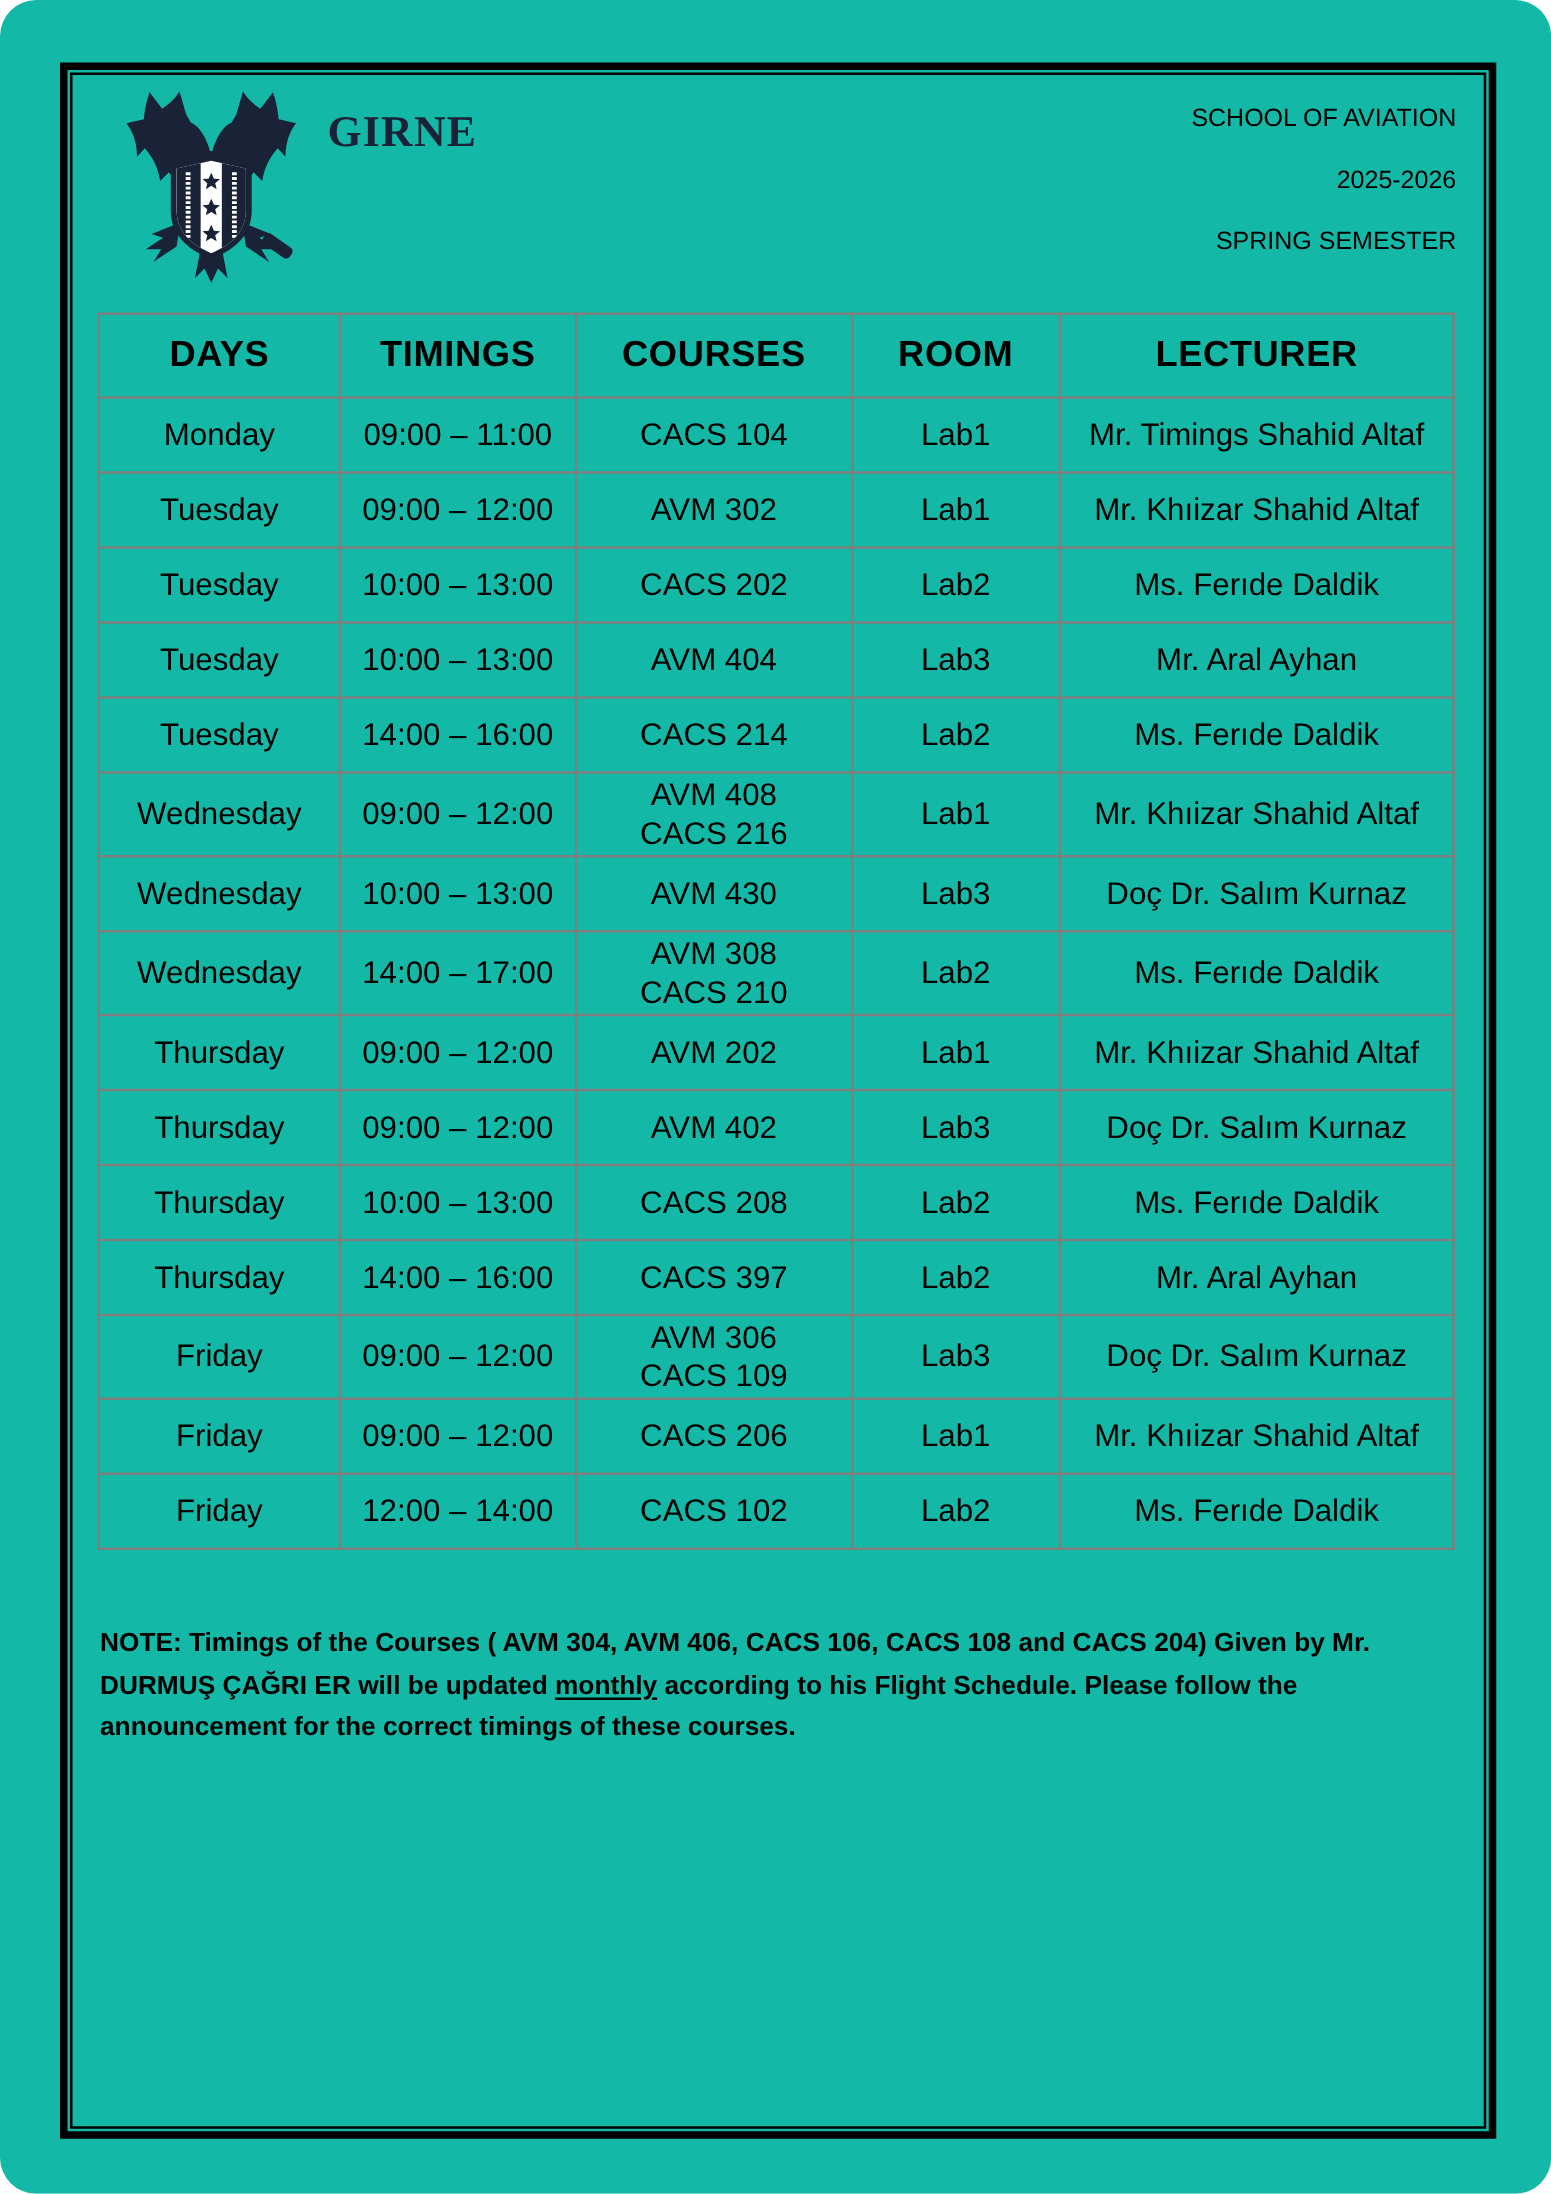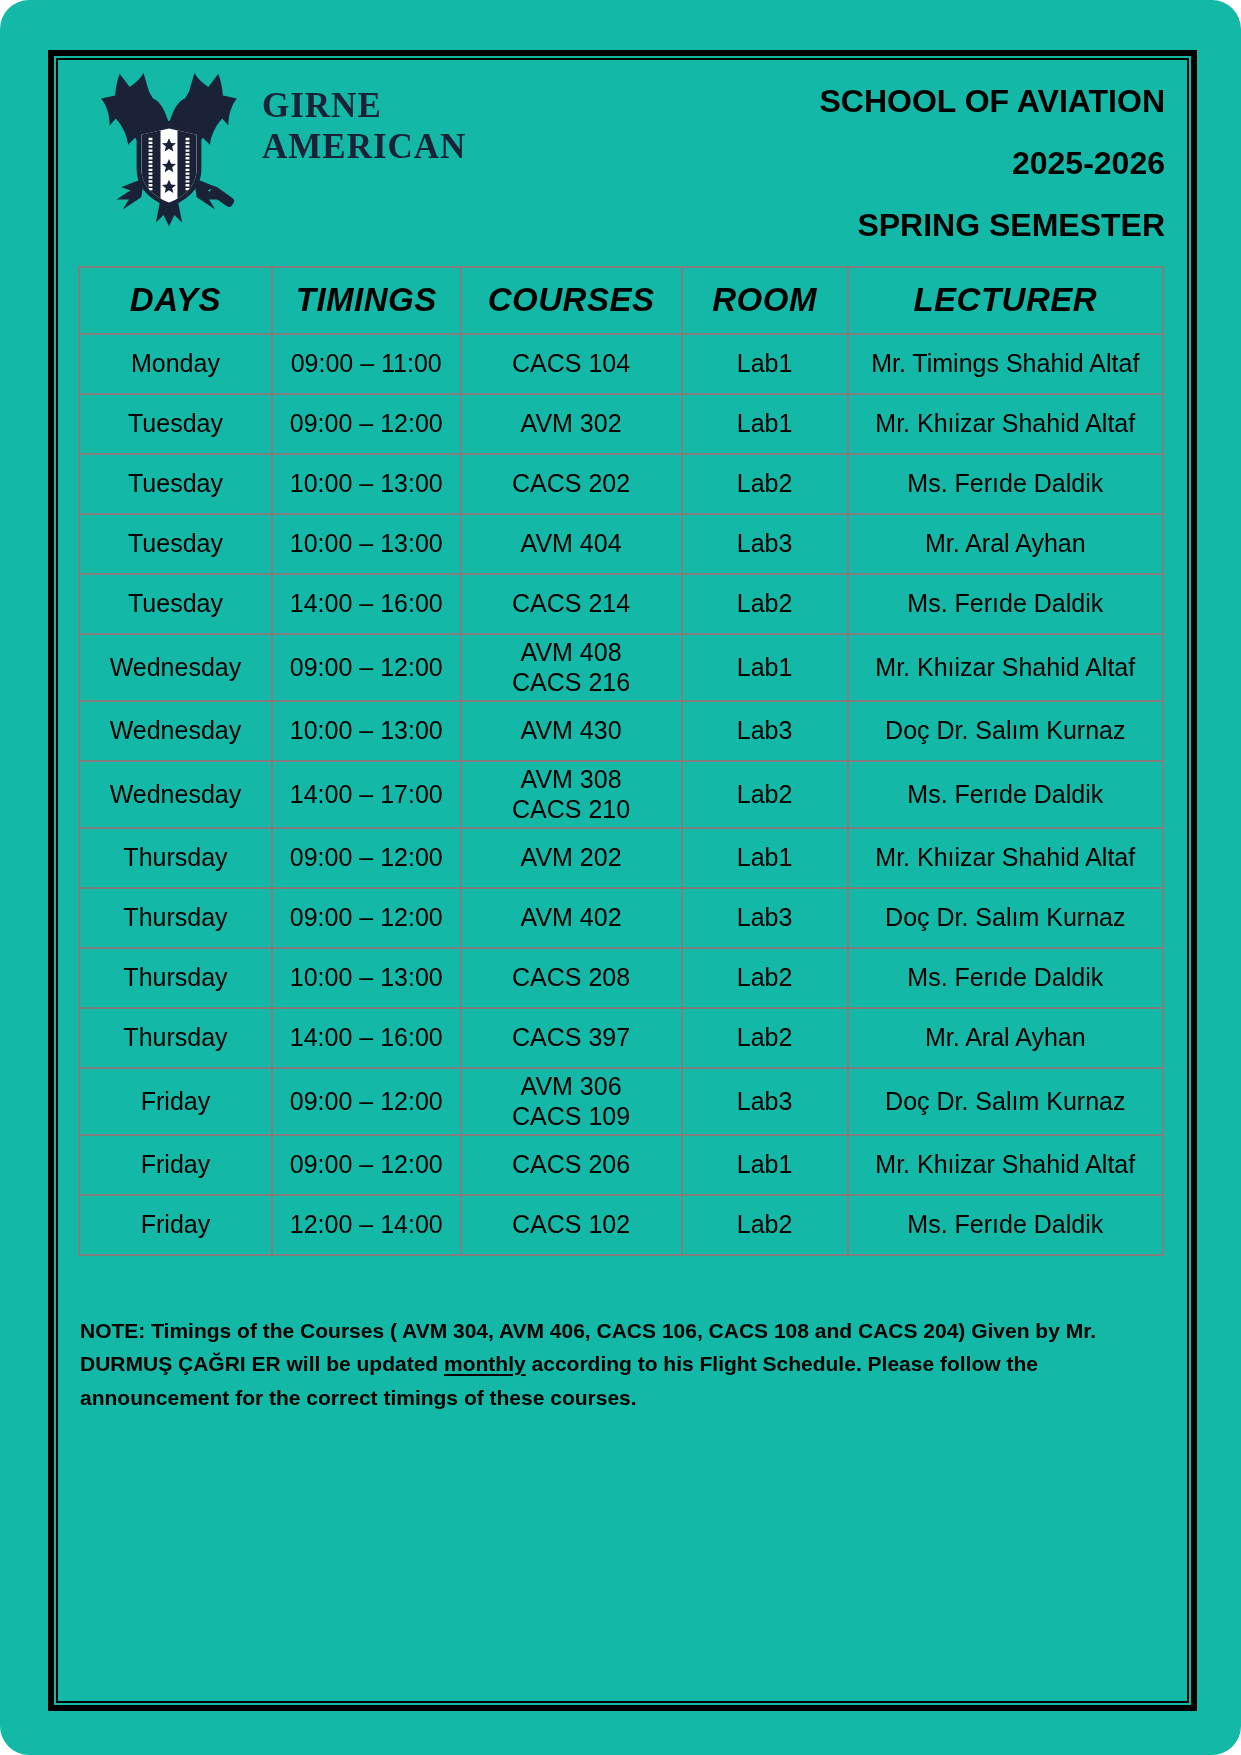--- a/index.html
+++ b/index.html
@@ -21,38 +21,38 @@
   .header-row { display:flex; align-items:flex-start; padding:4px 4px 0 18px; }
   .logo-box { width:158px; height:158px; flex:0 0 auto; }
   .logo-box svg { width:100%; height:100%; display:block; }
   .wordmark {
     margin:16px 0 0 14px;
     font-family:"Liberation Serif","DejaVu Serif",serif;
     font-weight:bold; font-size:35px; line-height:1.17;
     color:#1a2238; letter-spacing:1px;
   }
   .header-right { margin-left:auto; text-align:right; margin-top:14px; padding-right:4px; }
-  .header-right .hline { font-weight:bold; font-size:32px; line-height:1.1; margin-bottom:27px; }
+  .header-right .hline { font-weight:normal; font-size:20px; line-height:1.1; margin-bottom:27px; }
   .header-right .hline:last-child { margin-bottom:0; }
   
   .title-wrap { text-align:center; margin-top:6px; }
   .title-wrap span {
     display:inline-block; font-weight:bold; font-size:30px;
     border-bottom:3px solid #000; padding:0 3px 1px 3px; letter-spacing:0.5px;
   }
   
   table.timetable {
     border-collapse:collapse; table-layout:fixed;
     width:1086px; margin:22px 0 0 6px;
   }
   table.timetable th, table.timetable td {
     border:2px solid #7f7f7f; text-align:center; vertical-align:middle;
     overflow:hidden; padding:2px 4px;
   }
-  table.timetable th { font-size:33px; font-weight:bold; height:61px; letter-spacing:0.5px;font-style:italic; }
+  table.timetable th { font-size:29px; font-weight:bold; height:61px; letter-spacing:0.5px; }
   table.timetable td { font-size:25px; font-weight:normal; height:54px; line-height:1.16; }
   td.cell-courses div { line-height:1.22;text-align:center; }
   
   .note {
     margin:58px 6px 0 8px; width:1096px;
     font-weight:bold; font-size:21px; line-height:1.6;
   }
   .note .u { text-decoration:underline; text-decoration-thickness:2px; text-underline-offset:3px; }
 </style>
 </head>
@@ -97,21 +97,20 @@
               <line x1="76" y1="88" x2="76" y2="156" stroke="#ffffff" stroke-width="5" stroke-dasharray="3 2"></line>
               <line x1="124" y1="88" x2="124" y2="156" stroke="#ffffff" stroke-width="5" stroke-dasharray="3 2"></line>
               <use href="#star" x="100" y="98" fill="#1a2238"></use>
               <use href="#star" x="100" y="125" fill="#1a2238"></use>
               <use href="#star" x="100" y="152" fill="#1a2238"></use>
             </g>
           </svg>
         </div>
         <div class="wordmark">
           <div>GIRNE</div>
-          <div>AMERICAN</div>
         </div>
         <div class="header-right">
           <div class="hline">SCHOOL OF AVIATION</div>
           <div class="hline">2025-2026</div>
           <div class="hline">SPRING SEMESTER</div>
         </div>
       </div>
 
 
       <table class="timetable">

